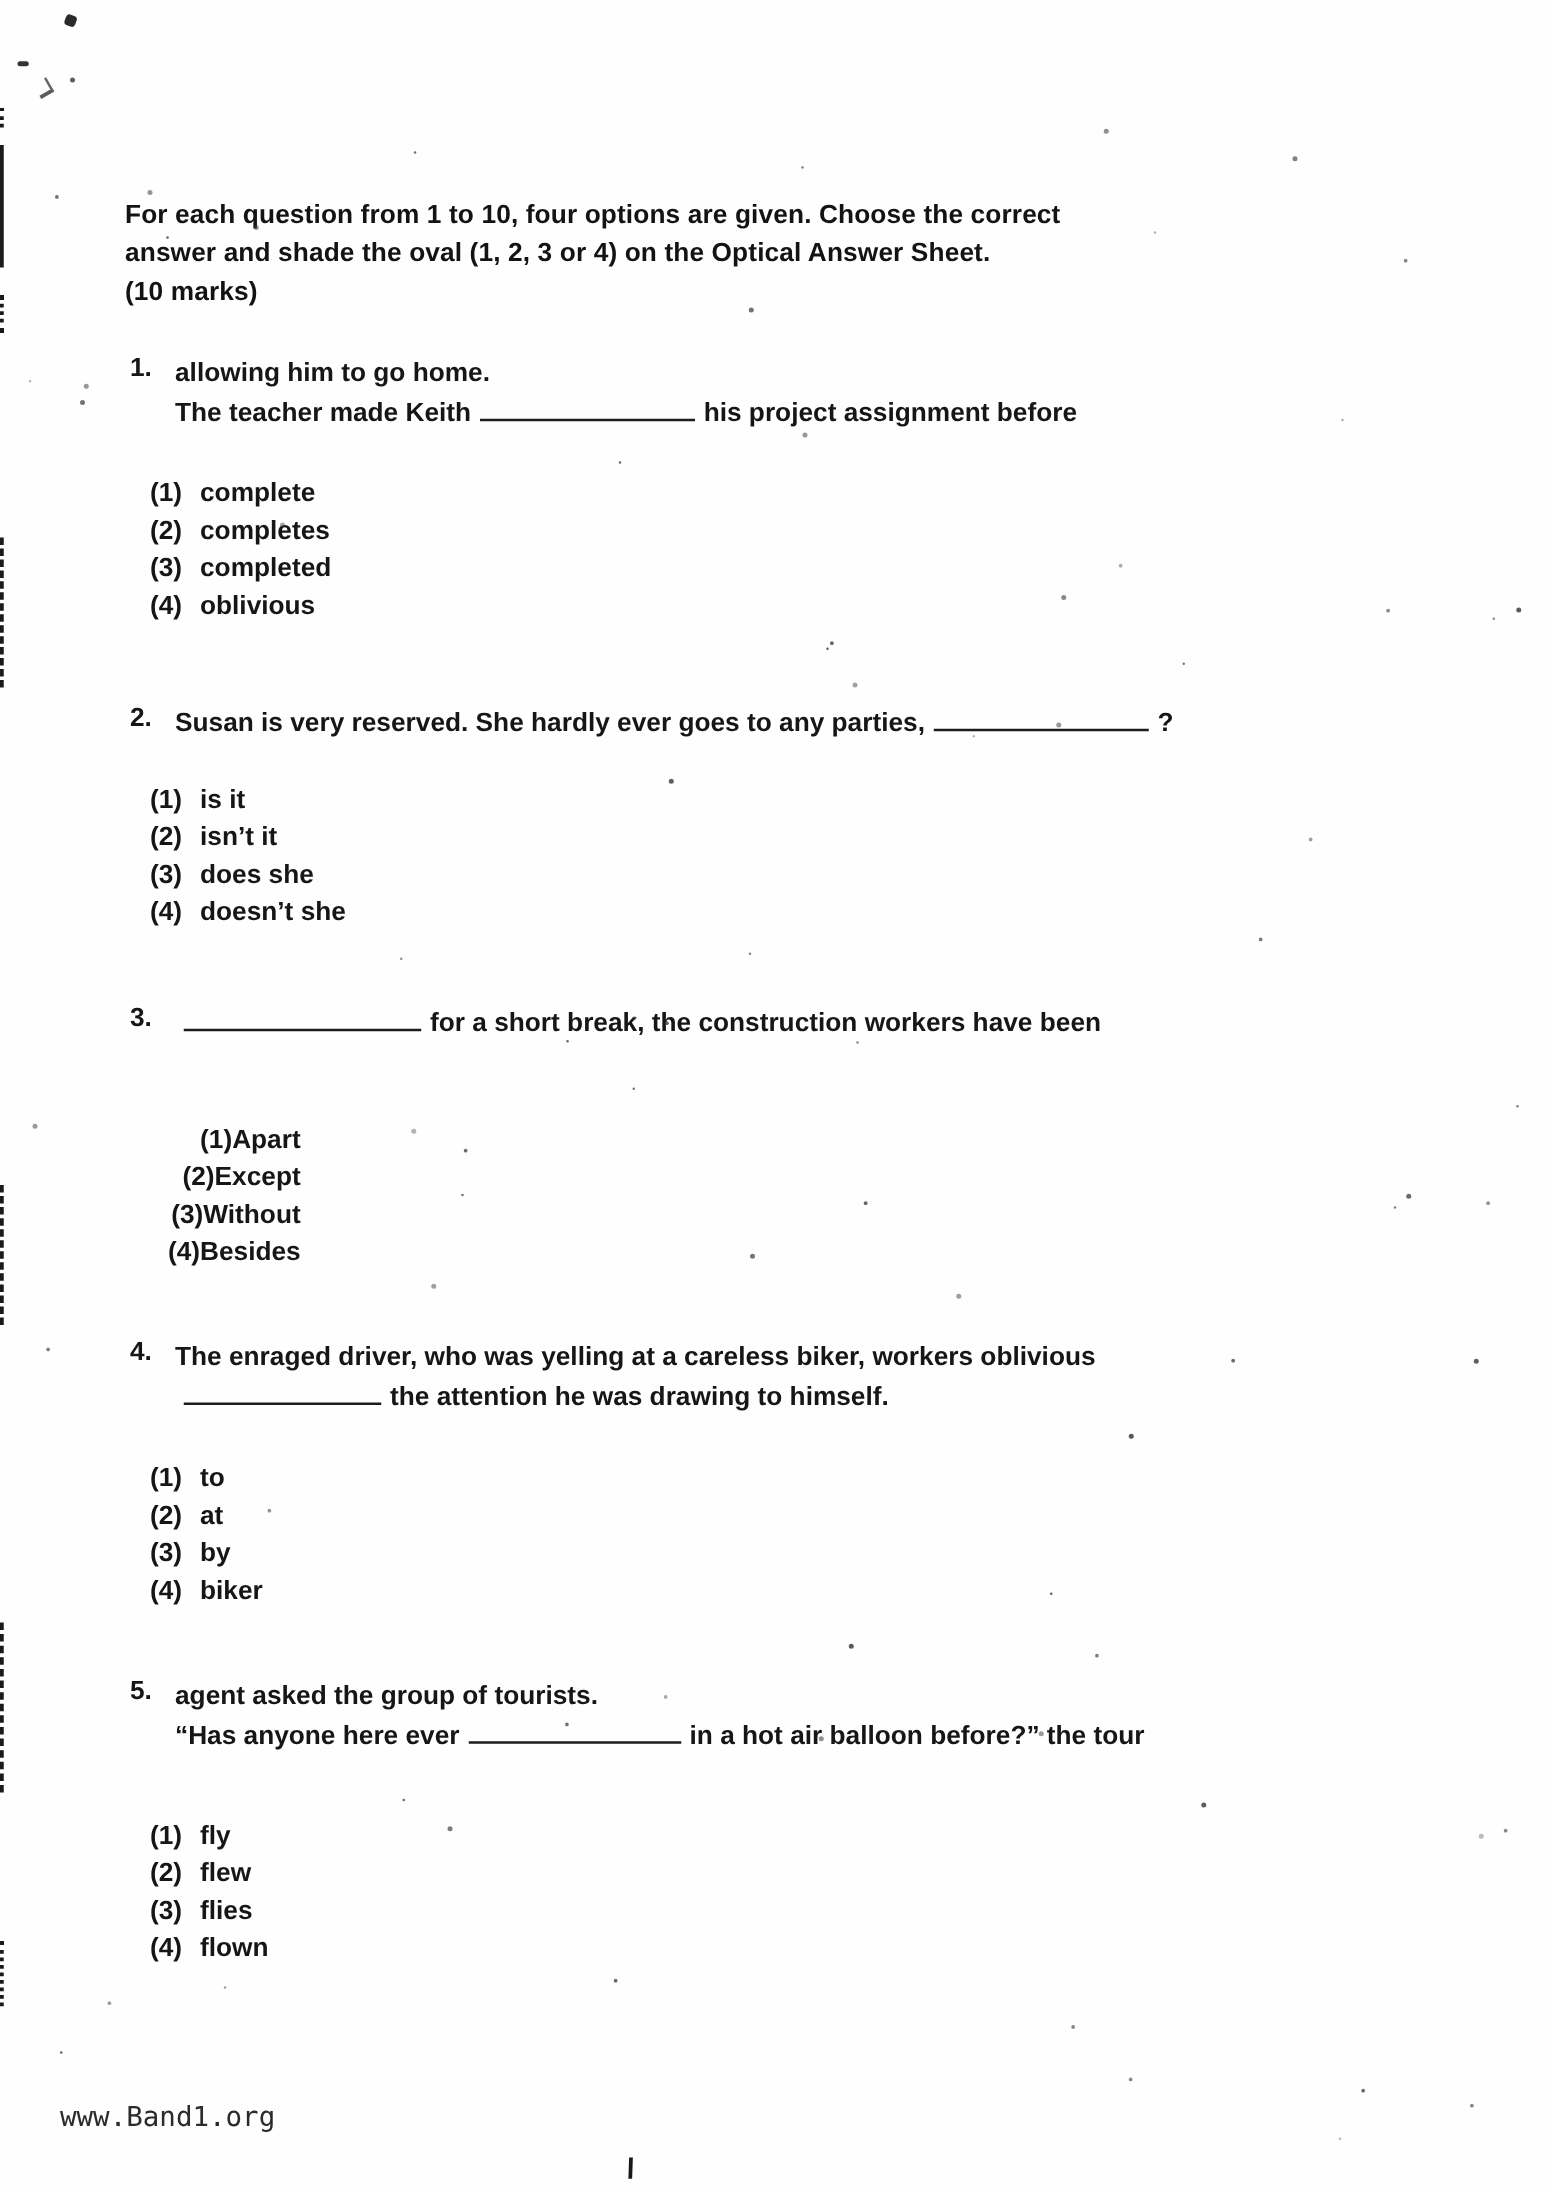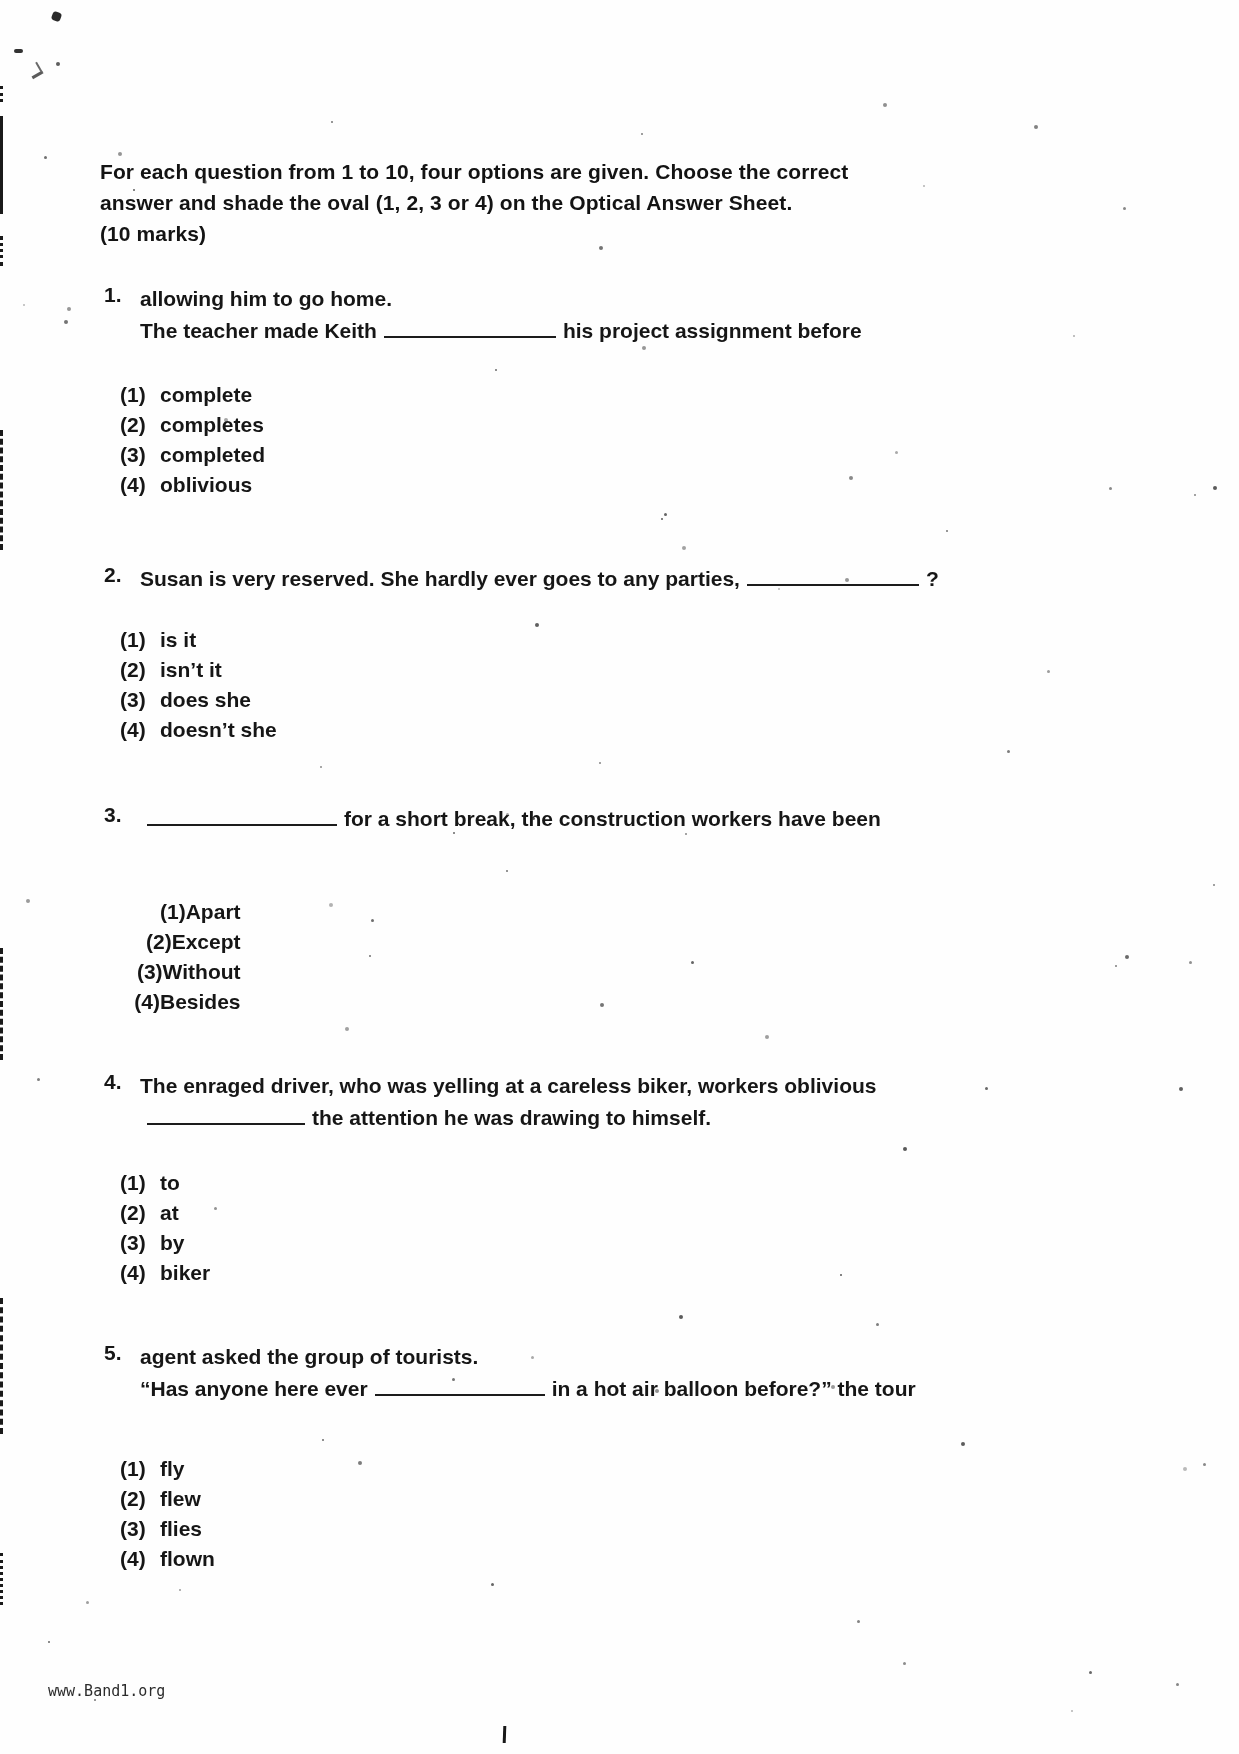--- a/index.html
+++ b/index.html
@@ -24,21 +24,21 @@
   .blank{
     display:inline-block;height:19px;margin:0 7px;vertical-align:baseline;
     border-bottom:2px solid #1c1c1c;
   }
   .options{position:absolute;left:16px;line-height:30px;white-space:nowrap;}
   .option .opt-label{display:inline-block;min-width:40px;}
 
   
   .footer{
     position:absolute;left:48px;top:1682px;
-    font-family:"DejaVu Sans Mono",monospace;font-size:15px;color:#2b2b2b;
+    font-family:"DejaVu Sans Mono",monospace;font-size:22px;color:#2b2b2b;
   }
 
   
   .dot{position:absolute;background:#3b3b3b;border-radius:50%;pointer-events:none;}
   .edge{position:absolute;left:0;width:0;border-left:3px solid #1a1a1a;pointer-events:none;}
   .corner-blob{position:absolute;left:52px;top:12px;width:9px;height:9px;background:#2a2a2a;border-radius:3px;transform:rotate(20deg);}
   .tl-dash{position:absolute;left:14px;top:49px;width:9px;height:4px;background:#333;border-radius:2px;}
   .squiggle{position:absolute;left:29px;top:64px;width:10px;height:10px;border-bottom:3px solid #333;border-right:2px solid #444;transform:rotate(-30deg);opacity:.8;}
   .bottom-mark{position:absolute;left:503px;top:1726px;width:3px;height:17px;background:#181818;transform:rotate(2deg);}
   .noise-layer{position:absolute;inset:0;pointer-events:none;}

